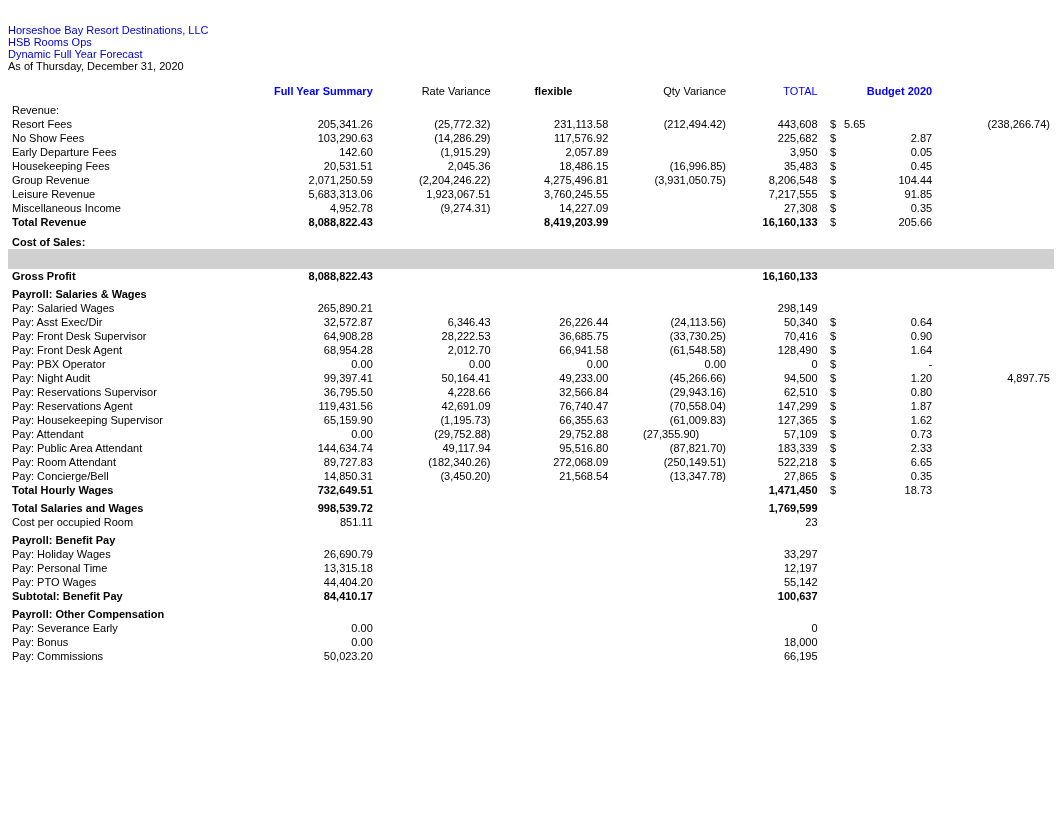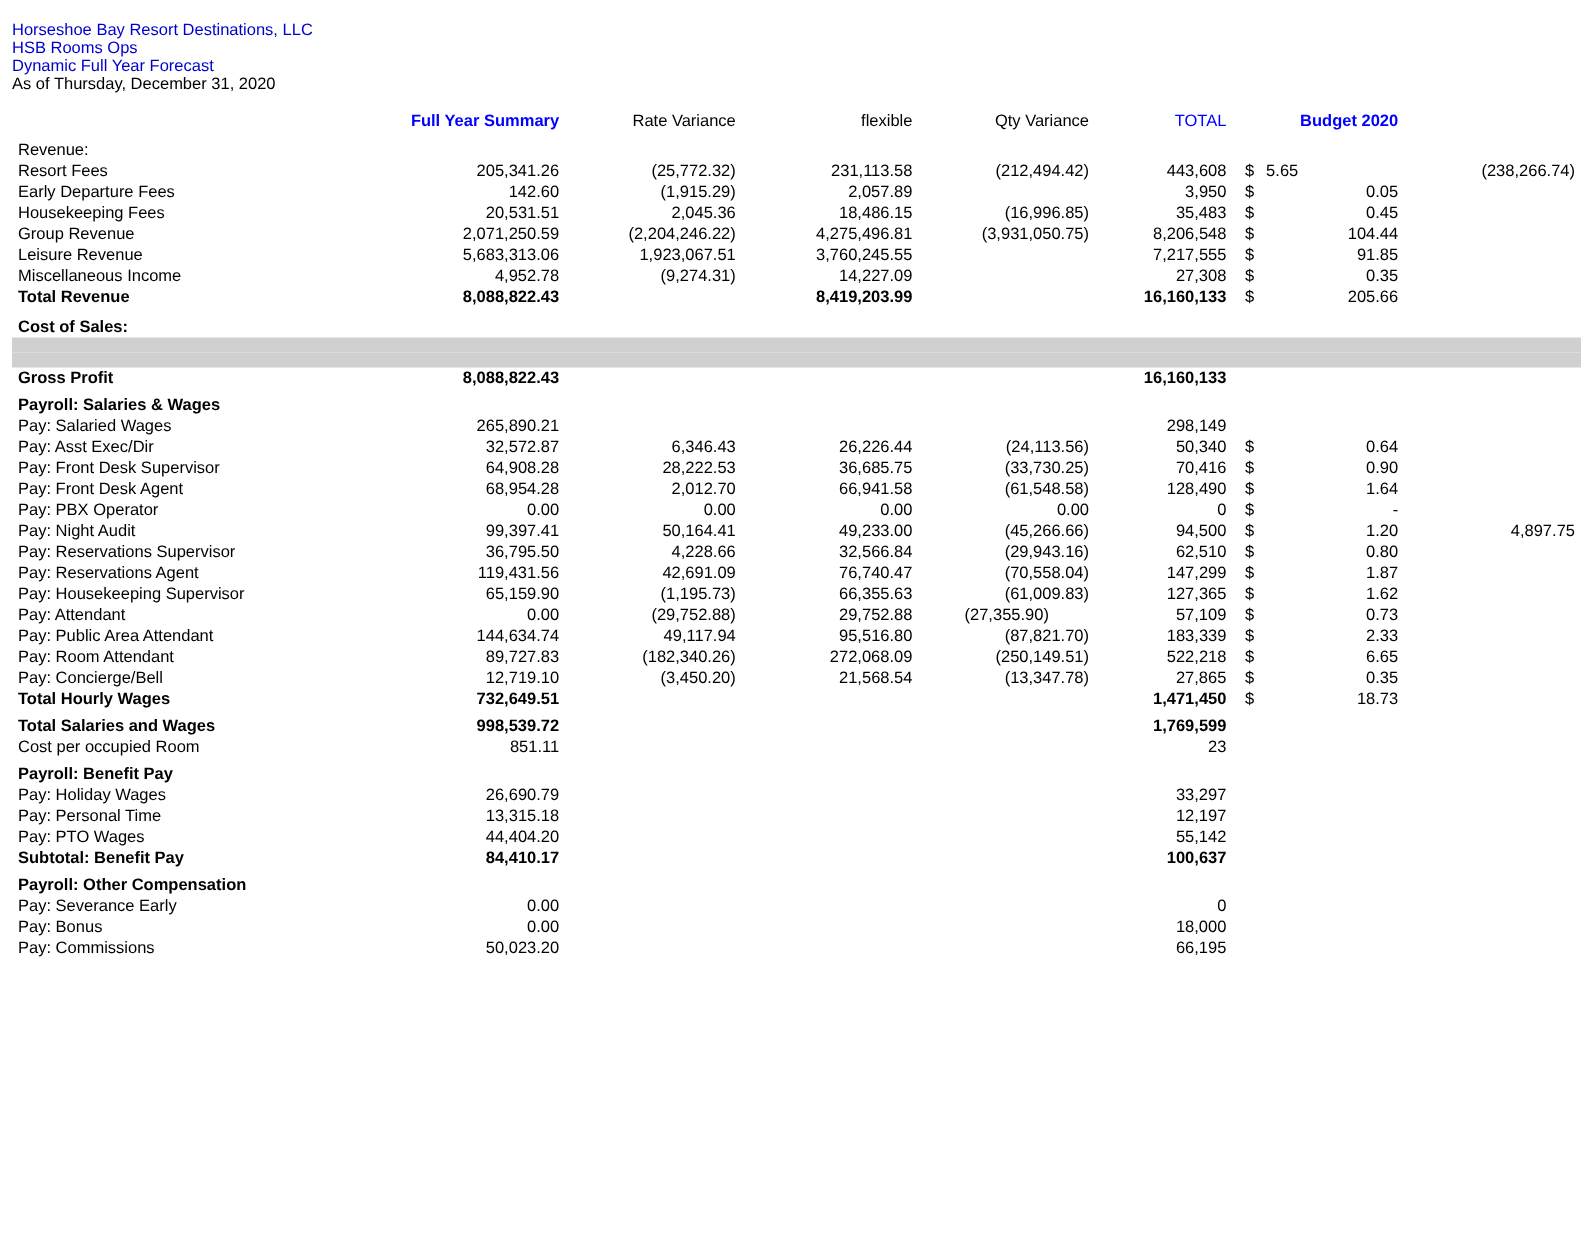--- a/index.html
+++ b/index.html
@@ -40,21 +40,21 @@
       padding: 1px 4px;
       font-size: 11px;
       white-space: nowrap;
     }
     .indent { padding-left: 8px; }
     .shaded td { background: #d0d0d0; }
   </style>
 </head>
 <body>
 
-<div style="padding: 6px 8px;">
+<div style="padding: 16px 8px;">
 
   <div class="header">
     <div><a class="company-link">Horseshoe Bay Resort Destinations, LLC</a></div>
     <div><a class="nav-link">HSB Rooms Ops</a></div>
     <div class="page-title">Dynamic Full Year Forecast</div>
     <div class="date-line">As of Thursday, December 31, 2020</div>
   </div>
 
   <table class="main-table">
     <colgroup>
@@ -67,21 +67,21 @@
       <col style="width:14px">
       <col style="width:40px">
       <col style="width:90px">
     </colgroup>
 
     <thead>
       <tr>
         <td></td>
         <td style="text-align:right; color:#0000ff; font-weight:bold;">Full Year Summary</td>
         <td style="text-align:right;">Rate Variance</td>
-        <td style="text-align:right;">flexible</td>
+        <td style="text-align:center;font-weight:bold;">flexible</td>
         <td style="text-align:right;">Qty Variance</td>
         <td style="text-align:right; color:#0000ff; font-weight:normal;">TOTAL</td>
         <td></td>
         <td style="text-align:right; color:#0000ff; font-weight:bold;">Budget 2020</td>
         <td></td>
       </tr>
     </thead>
 
     <tbody>
 
@@ -94,20 +94,31 @@
         <td style="text-align:right">205,341.26</td>
         <td style="text-align:right">(25,772.32)</td>
         <td style="text-align:right">231,113.58</td>
         <td style="text-align:right">(212,494.42)</td>
         <td style="text-align:right">443,608</td>
         <td style="text-align:right">$</td>
         <td style="">5.65</td>
         <td style="text-align:right">(238,266.74)</td>
       </tr>
       <tr>
+        <td class="indent">No Show Fees</td>
+        <td style="text-align:right">103,290.63</td>
+        <td style="text-align:right">(14,286.29)</td>
+        <td style="text-align:right">117,576.92</td>
+        <td style="text-align:right"></td>
+        <td style="text-align:right">225,682</td>
+        <td style="text-align:right">$</td>
+        <td style="text-align:right">2.87</td>
+        <td></td>
+      </tr>
+      <tr>
         <td class="indent">Early Departure Fees</td>
         <td style="text-align:right">142.60</td>
         <td style="text-align:right">(1,915.29)</td>
         <td style="text-align:right">2,057.89</td>
         <td style="text-align:right"></td>
         <td style="text-align:right">3,950</td>
         <td style="text-align:right">$</td>
         <td style="text-align:right">0.05</td>
         <td></td>
       </tr>
@@ -333,21 +344,21 @@
         <td style="text-align:right">(182,340.26)</td>
         <td style="text-align:right">272,068.09</td>
         <td style="text-align:right">(250,149.51)</td>
         <td style="text-align:right">522,218</td>
         <td style="text-align:right">$</td>
         <td style="text-align:right">6.65</td>
         <td></td>
       </tr>
       <tr>
         <td class="indent">Pay: Concierge/Bell</td>
-        <td style="text-align:right">12,719.10</td>
+        <td style="text-align:right">14,850.31</td>
         <td style="text-align:right">(3,450.20)</td>
         <td style="text-align:right">21,568.54</td>
         <td style="text-align:right">(13,347.78)</td>
         <td style="text-align:right">27,865</td>
         <td style="text-align:right">$</td>
         <td style="text-align:right">0.35</td>
         <td></td>
       </tr>
       <tr>
         <td class="indent" style="font-weight:bold;">Total Hourly Wages</td>

